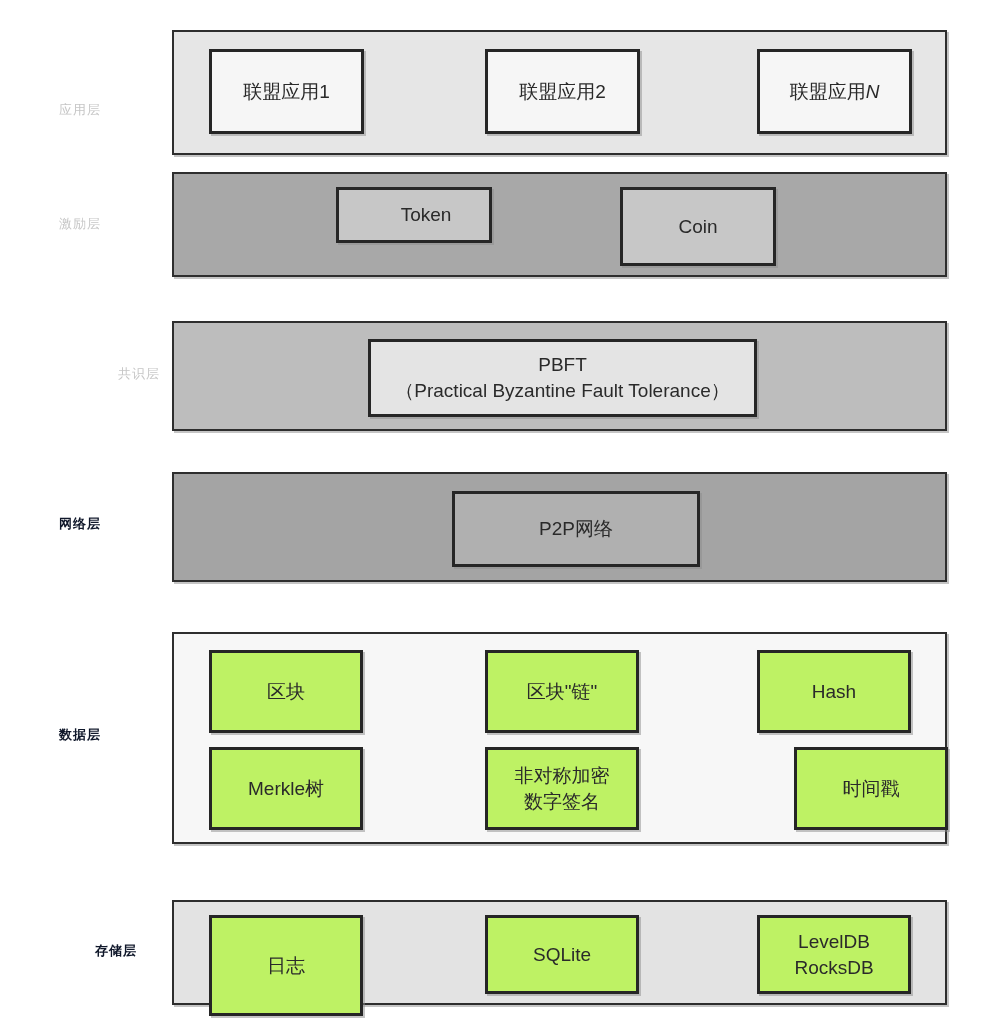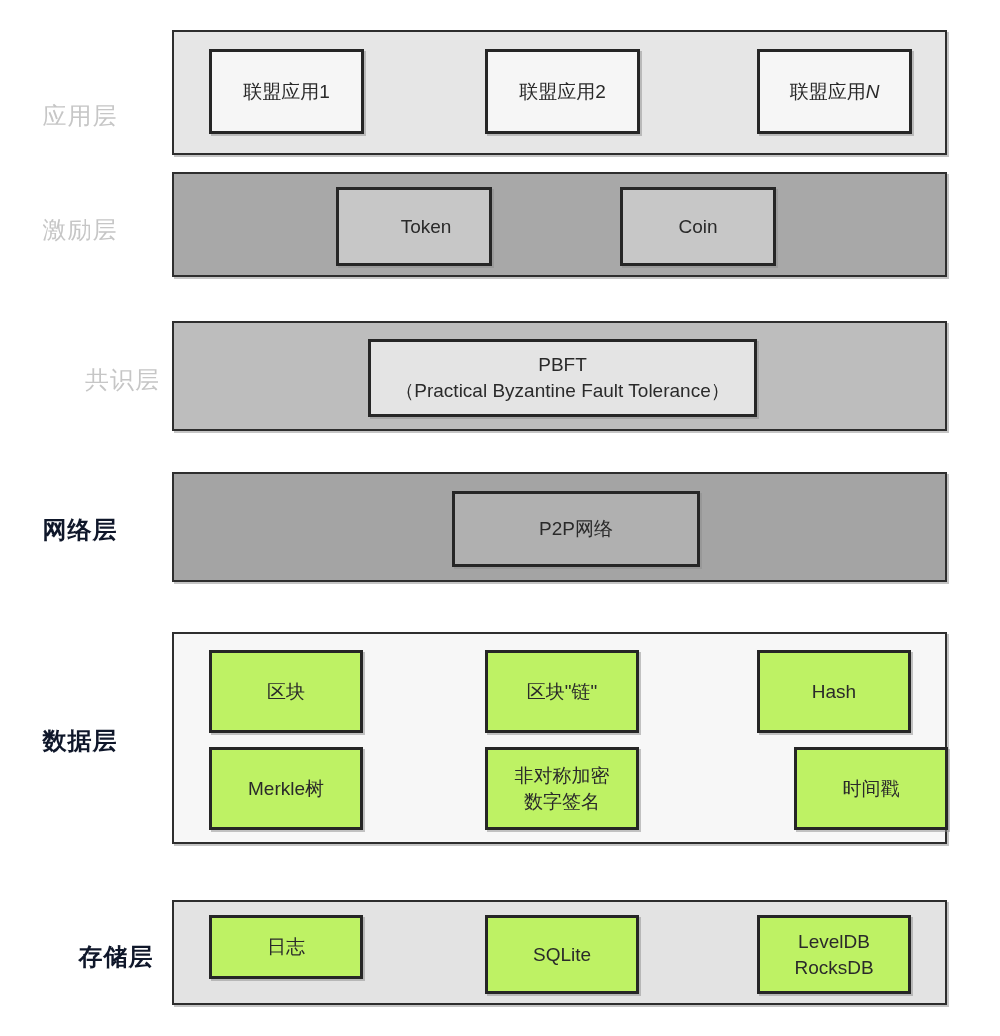--- a/index.html
+++ b/index.html
@@ -25,21 +25,21 @@
     position: absolute;
     left: 0;
     width: 1000px;
   }
 
   .layer-label {
     position: absolute;
     left: 0;
     width: 160px;
     text-align: center;
-    font-size: 24px;
+    font-size: 13px;
     letter-spacing: 1px;
     line-height: 1.2;
     white-space: nowrap;
   }
   .layer-label.muted {
     color: #c6c6c6;
     font-weight: normal;
   }
   .layer-label.strong {
     color: #0f172a;
@@ -106,21 +106,21 @@
       <div class="box light" style="left:583px;top:17px;width:155px;height:85px;">
         <span>联盟应用</span><span class="italic-n">N</span>
       </div>
     </div>
   </div>
 
   <div class="layer-row" style="top:172px;height:105px;">
     <div class="layer-label muted" style="top:44px;">激励层</div>
 
     <div class="band incent" style="top:0px;height:105px;">
-      <div class="box mid" style="left:162px;top:13px;width:156px;height:79px;padding-left:24px;">
+      <div class="box mid" style="left:162px;top:13px;width:156px;height:56px;padding-left:24px;">
         <span>Token</span>
       </div>
       <div class="box mid" style="left:446px;top:13px;width:156px;height:79px;">
         <span>Coin</span>
       </div>
     </div>
   </div>
 
   <div class="layer-row" style="top:321px;height:110px;">
     <div class="layer-label muted" style="top:45px;text-align:right;">共识层</div>
@@ -167,21 +167,21 @@
       <div class="box gray" style="left:583px;top:113px;width:154px;height:83px;margin-left:37px;">
         <span>时间戳</span>
       </div>
     </div>
   </div>
 
   <div class="layer-row" style="top:900px;height:105px;">
     <div class="layer-label strong" style="top:43px;margin-left:36px;">存储层</div>
 
     <div class="band storage" style="top:0px;height:105px;">
-      <div class="box gray" style="left:35px;top:13px;width:154px;height:64px;">
+      <div class="box gray" style="left:35px;top:13px;width:154px;height:101px;">
         <span>日志</span>
       </div>
       <div class="box gray" style="left:311px;top:13px;width:154px;height:79px;">
         <span>SQLite</span>
       </div>
       <div class="box gray" style="left:583px;top:13px;width:154px;height:79px;">
         <span>LevelDB
 RocksDB</span>
       </div>
     </div>

